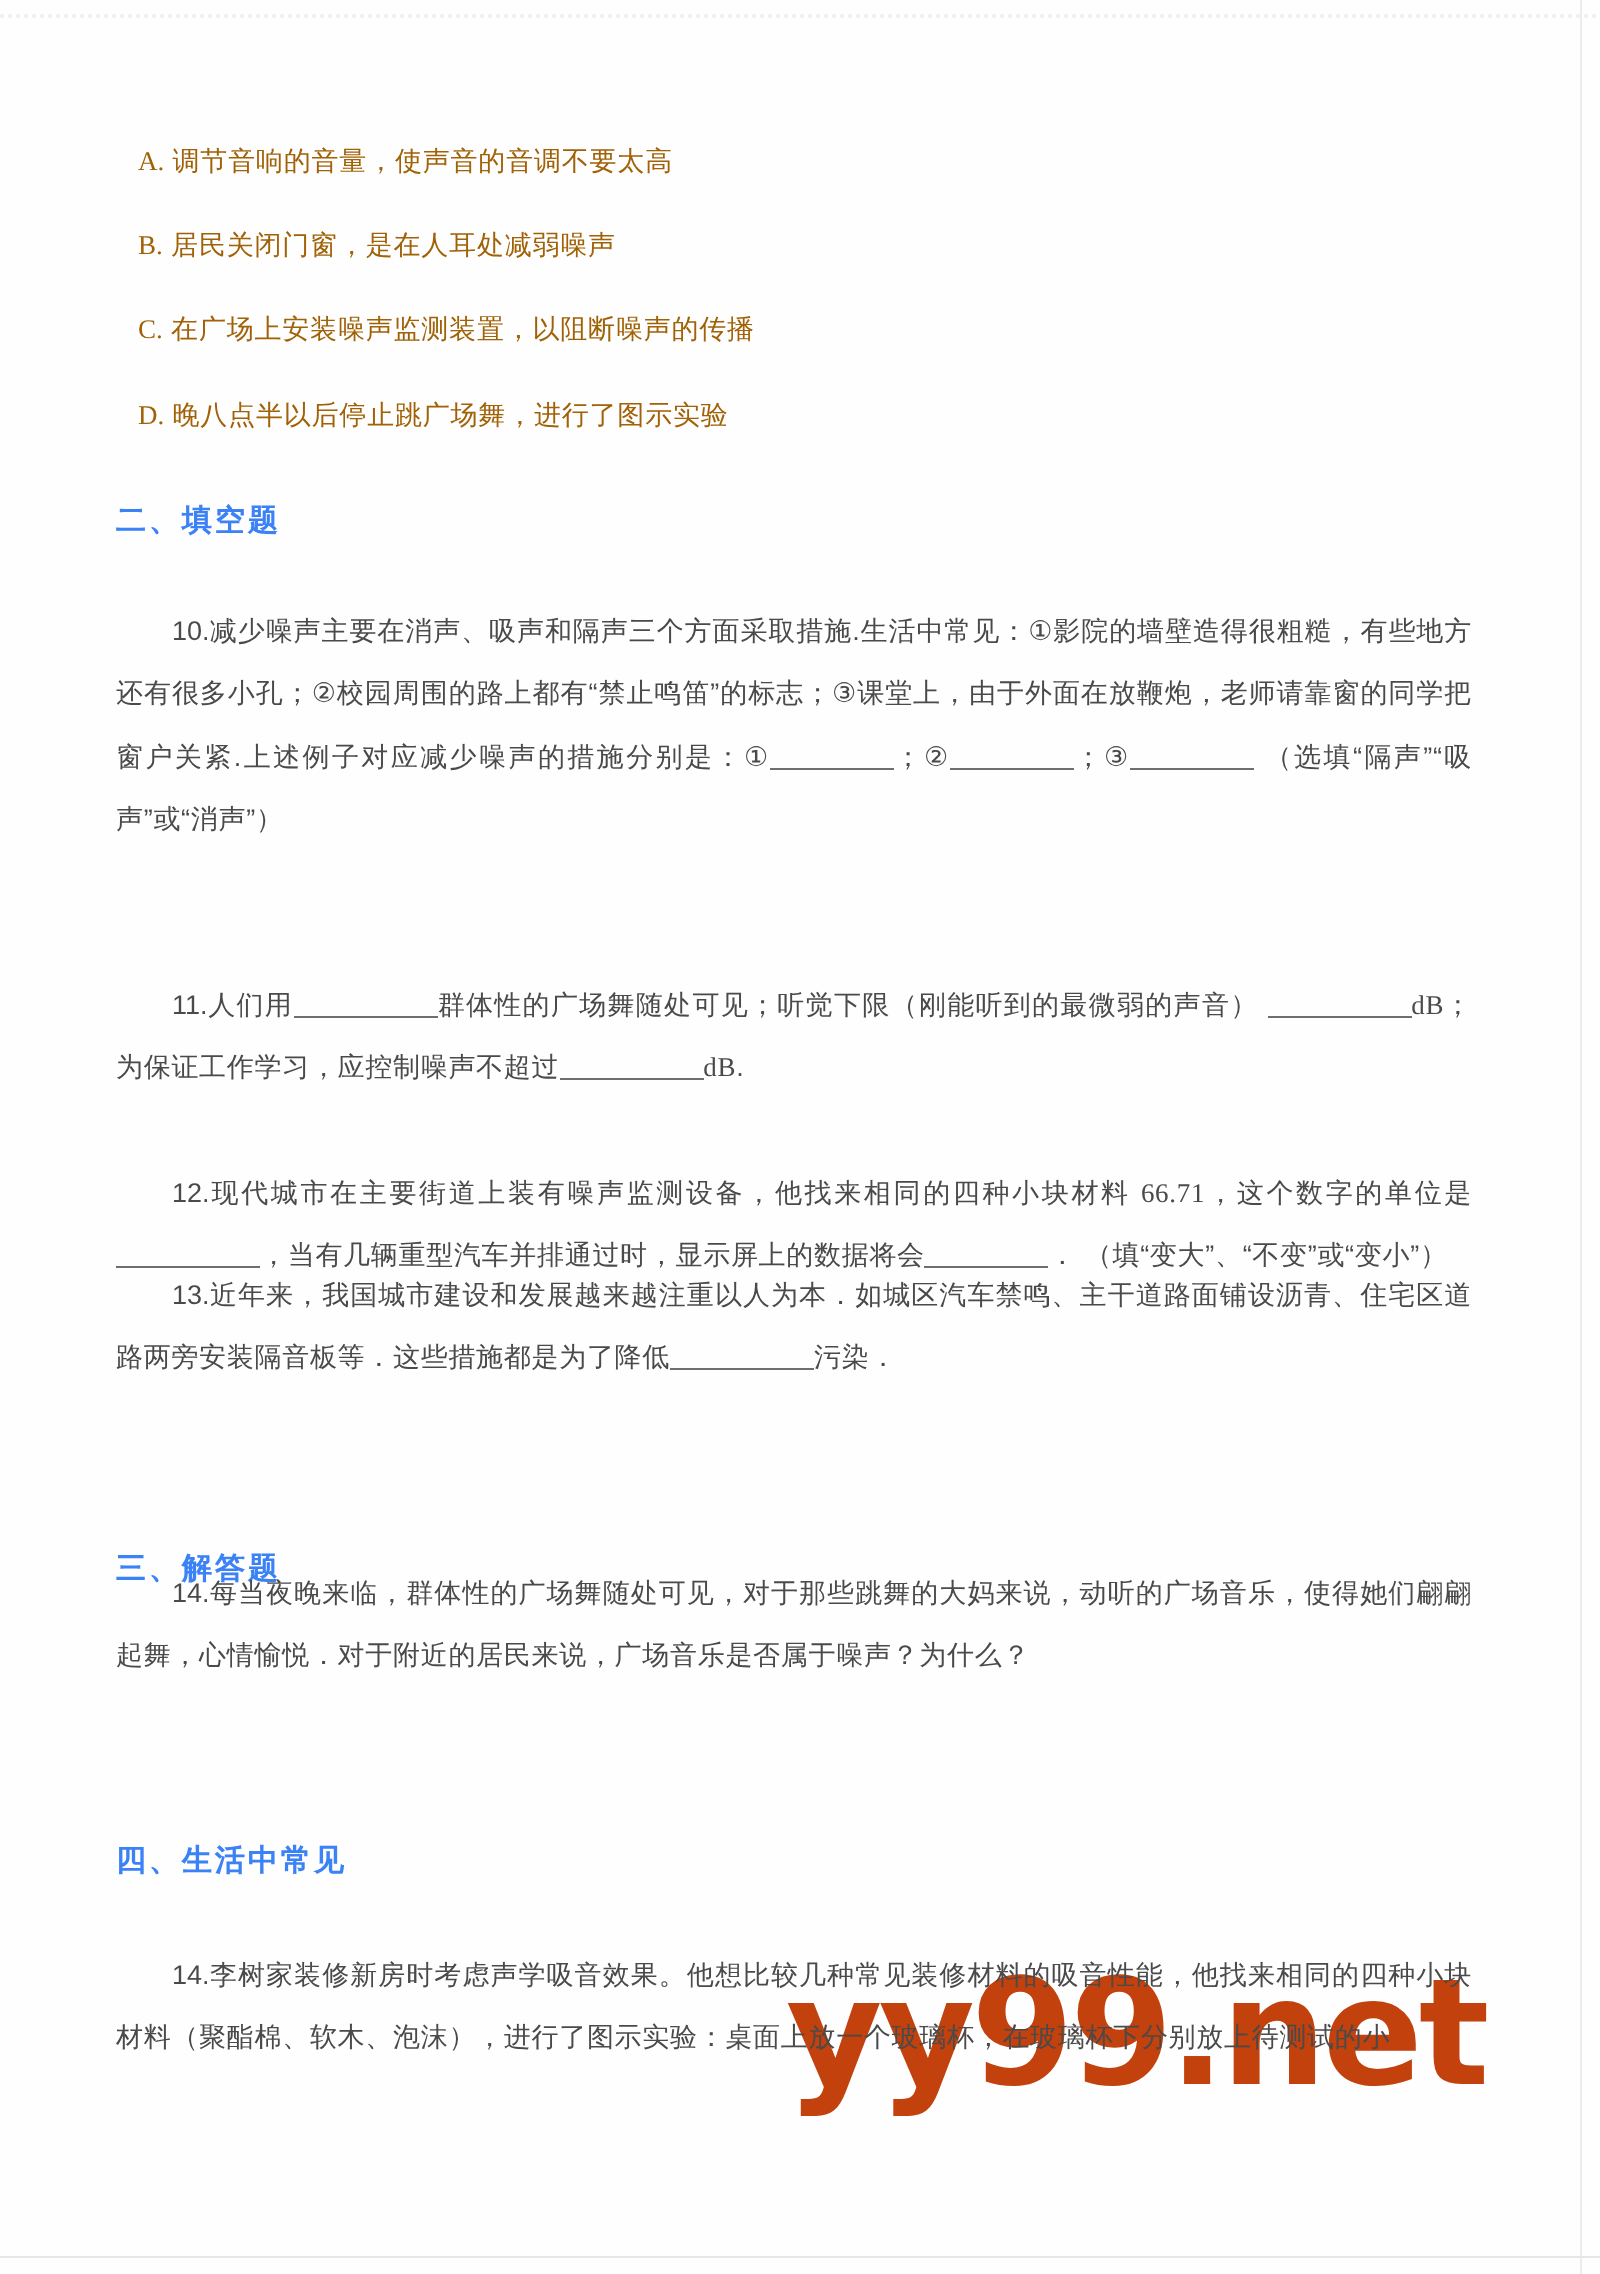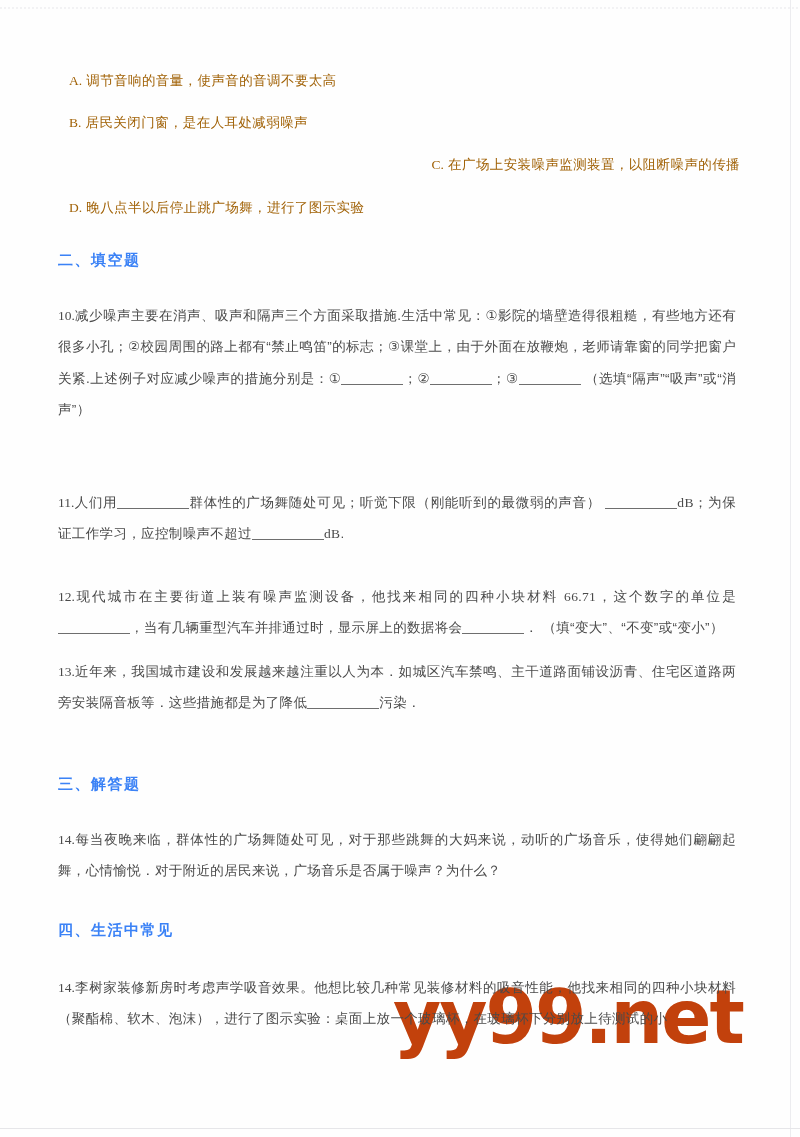--- a/index.html
+++ b/index.html
@@ -73,22 +73,23 @@
   .q{
     font-size:13.5px;
     line-height:2.32;
     color:#4a4a4a;
     letter-spacing:.35px;
     margin:0;
     text-align:justify;
     text-justify:inter-character;
   }
   .q .num{
-    font-family:Liberation Serif, serif;
+    font-family:Liberation Sans, sans-serif;
     letter-spacing:0;
+    margin-left:28px;
   }
   .q .num-in{
     font-family:"Liberation Serif","DejaVu Serif",serif;
   }
   .blank{
     display:inline-block;
     border-bottom:1px solid #6e6e6e;
     height:.95em;
     vertical-align:-2px;
   }
@@ -118,21 +119,21 @@
       </p>
     </div>
 
     <div class="blk" style="top:114px;">
       <p class="opt">
         <span class="lbl">B.</span>
         <span>居民关闭门窗，是在人耳处减弱噪声</span>
       </p>
     </div>
 
-    <div class="blk" style="top:156px;text-align:right;">
+    <div class="blk" style="top:156px;">
       <p class="opt">
         <span class="lbl">C.</span>
         <span>在广场上安装噪声监测装置，以阻断噪声的传播</span>
       </p>
     </div>
 
     <div class="blk" style="top:199px;">
       <p class="opt">
         <span class="lbl">D.</span>
         <span>晚八点半以后停止跳广场舞，进行了图示实验</span>
@@ -156,31 +157,31 @@
       </p>
     </div>
 
     <div class="blk" style="top:581px;width:678px;">
       <p class="q">
         <span class="num">12.</span><span>现代城市在主要街道上装有噪声监测设备，他找来相同的四种小块材料</span> <span class="unit">66.71</span><span>，这个数字的单位是</span><span class="blank b-lg"></span><span>，当有几辆重型汽车并排通过时，显示屏上的数据将会</span><span class="blank b-md"></span><span>．</span>
         <span>（填“变大”、“不变”或“变小”）</span>
       </p>
     </div>
 
-    <div class="blk" style="top:656px;width:678px;">
+    <div class="blk" style="top:632px;width:678px;">
       <p class="q">
         <span class="num">13.</span><span>近年来，我国城市建设和发展越来越注重以人为本．如城区汽车禁鸣、主干道路面铺设沥青、住宅区道路两旁安装隔音板等．这些措施都是为了降低</span><span class="blank b-lg"></span><span>污染．</span>
       </p>
     </div>
 
     <div class="blk" style="top:775px;">
       <h2 class="sec-head">三、解答题</h2>
     </div>
 
-    <div class="blk" style="top:824px;width:678px;">
+    <div class="blk" style="top:781px;width:678px;">
       <p class="q">
         <span class="num">14.</span><span>每当夜晚来临，群体性的广场舞随处可见，对于那些跳舞的大妈来说，动听的广场音乐，使得她们翩翩起舞，心情愉悦．对于附近的居民来说，广场音乐是否属于噪声？为什么？</span>
       </p>
     </div>
 
     <div class="blk" style="top:921px;">
       <h2 class="sec-head">四、生活中常见</h2>
     </div>
 
     <div class="blk" style="top:972px;width:678px;">

